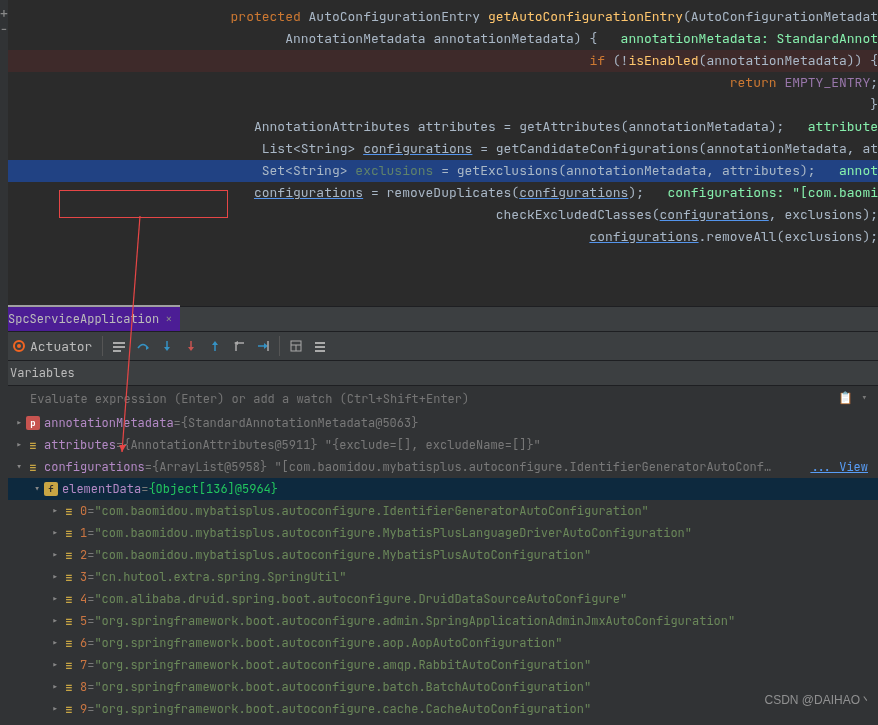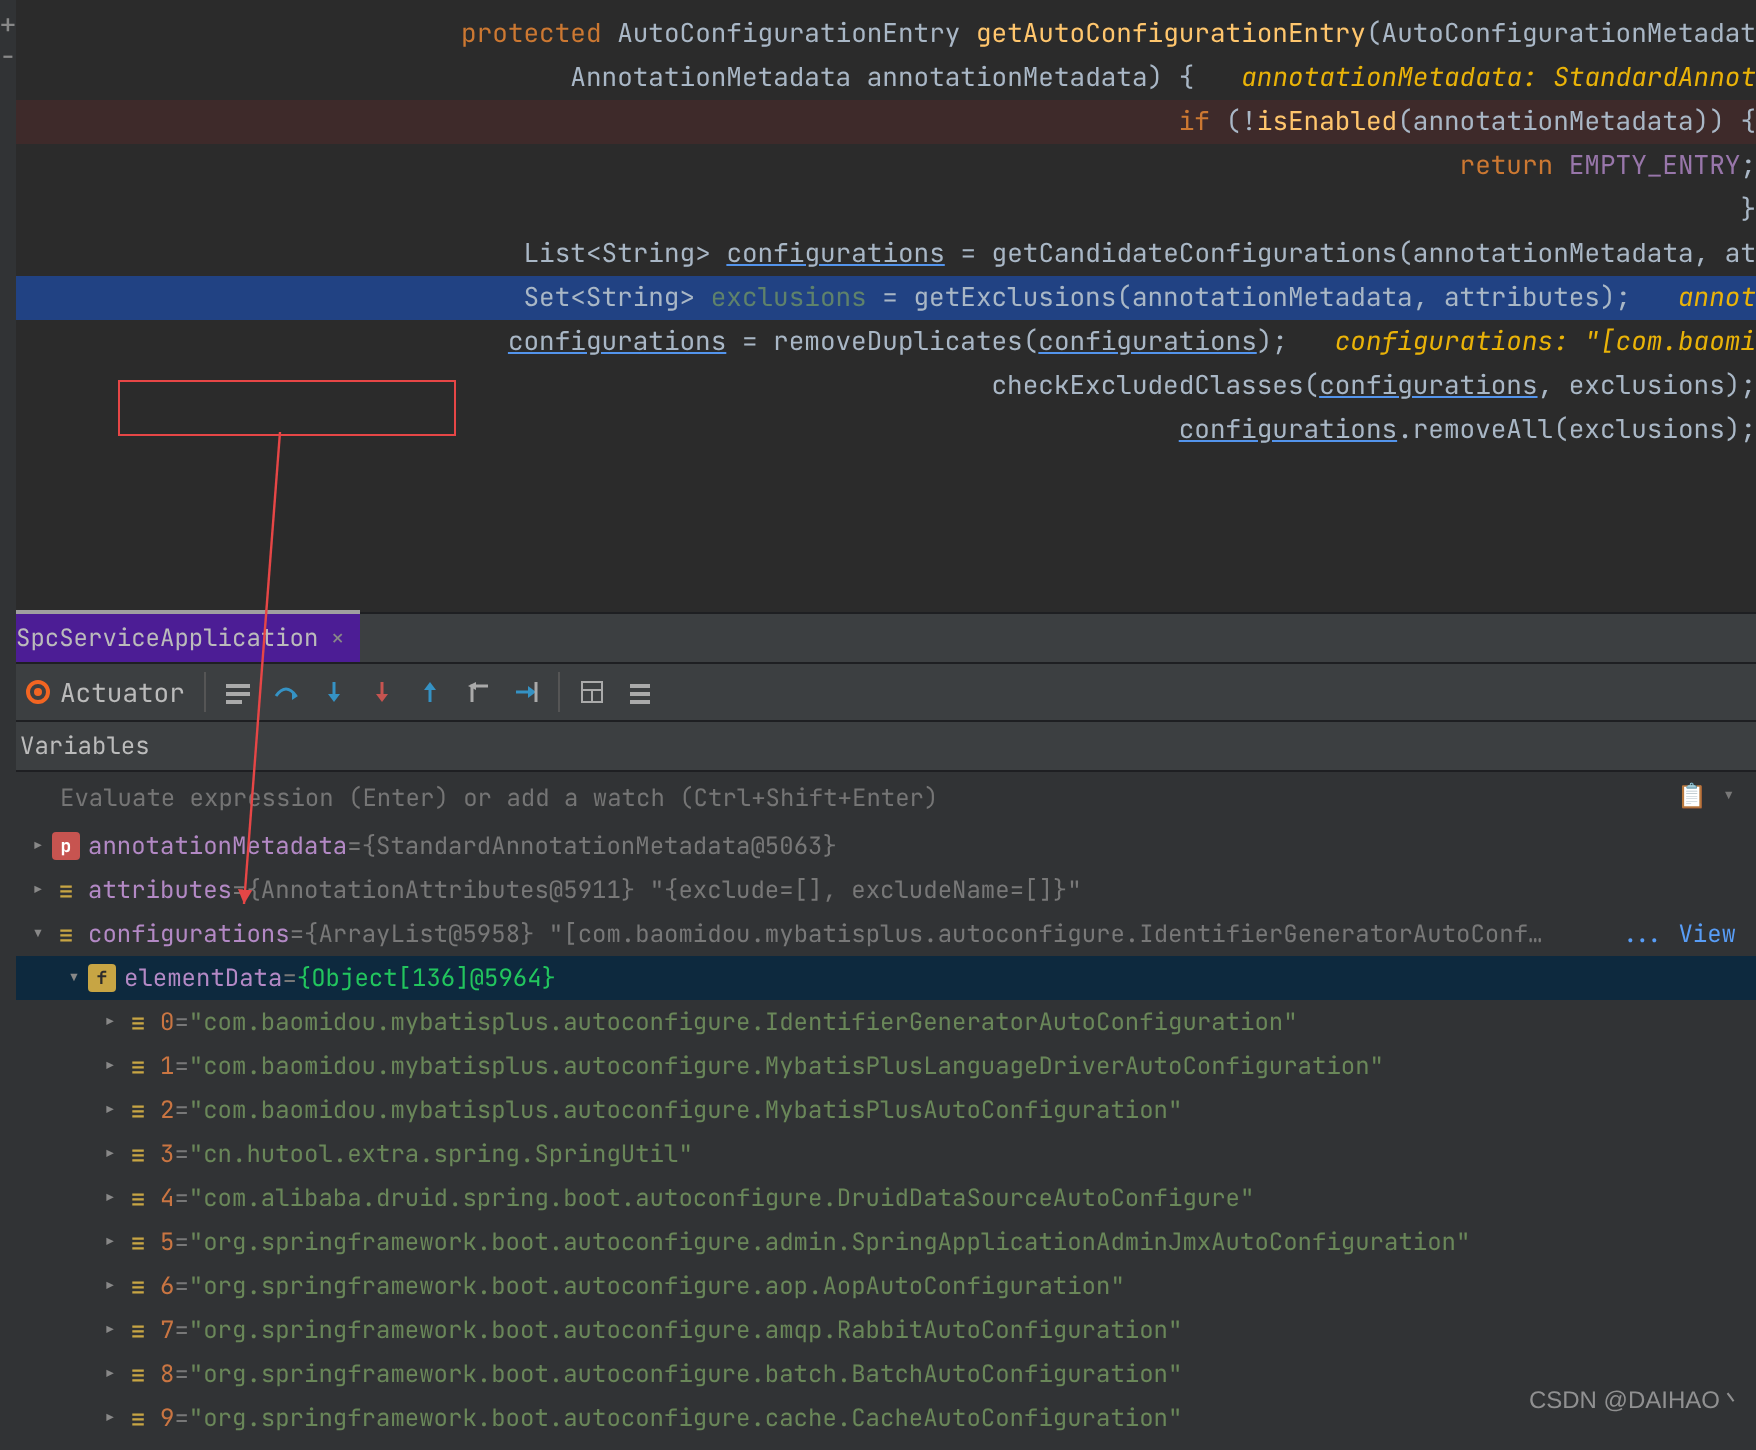--- a/index.html
+++ b/index.html
@@ -24,21 +24,21 @@
     --gray:#787878;
   }
   html,body{margin:0;padding:0;background:var(--bg);color:var(--text);
     font-family:"JetBrains Mono","Consolas",monospace;font-size:13px;
     width:878px;height:725px;overflow:hidden;position:relative}
   
   .editor{padding:6px 0 0 0;line-height:22px;height:300px;overflow:hidden;text-align:right;}
   .line{white-space:pre;padding-left:44px;position:relative}
   .kw{color:var(--kw)}
   .meth{color:#ffc66d}
-  .cmt{color:#eab308;font-style:italic}
+  .cmt{color:#86efac;}
   .fld{color:#9876aa;}
   .und{color:var(--text);text-decoration:underline;text-decoration-color:#5394ec}
   .ty{color:var(--text)}
   .hl{background:var(--hl-line)}
   
   .tabbar{background:var(--bg2);height:24px;border-top:1px solid #1e1f22;
     display:flex;align-items:flex-end;padding-left:0}
   .tab{background:#4e5254;color:#bbb;font-size:12px;padding:3px 8px 3px 8px;
     border-top:2px solid #4e5254;height:18px;display:flex;align-items:center;gap:6px}
   .tab.active{background:#4c1d95;border-top:2px solid #a0a0a0}
@@ -62,41 +62,42 @@
   .ico{width:14px;height:14px;border-radius:2px;margin-right:4px;
     display:inline-flex;align-items:center;justify-content:center;
     font-size:9px;font-weight:bold;flex-shrink:0}
   .ico-p{background:#c75450;color:#fff}
   .ico-f{background:#c7a544;color:#2b2b2b}
   .ico-field{color:#c7a544;background:none;font-size:13px}
   .vname{color:#b389c5}
   .vidx{color:#c97542}
   .vval{color:#787878}
   .vstr{color:#6a8759}
-  .vlink{color:#589df6;cursor:pointer}
+  .vlink{color:#589df6;text-decoration:underline;cursor:pointer}
   .gutter{position:absolute;left:0;top:0;width:8px;height:100%;
     background:#313335;display:flex;flex-direction:column;gap:2px;align-items:center;padding-top:4px}
   .gutter span{width:14px;height:14px}
   
   .redbox{position:absolute;border:1px solid var(--red-box);pointer-events:none}
   .arrowline{position:absolute;pointer-events:none}
   .watermark{position:absolute;right:6px;bottom:16px;color:#b0b0b0;
     font-size:12px;font-family:Arial,sans-serif;opacity:.75}
   
   svg{display:block}
 </style>
 </head>
 <body>
 
 <div class="editor">
   <div class="line"><span class="kw">protected </span><span class="ty">AutoConfigurationEntry </span><span class="meth">getAutoConfigurationEntry</span><span>(AutoConfigurationMetadat</span></div>
   <div class="line">          <span class="ty">AnnotationMetadata </span><span>annotationMetadata</span><span>) {</span><span class="cmt">   annotationMetadata: StandardAnnot</span></div>
   <div class="line" style="background:rgba(120,40,40,.25)">    <span class="kw">if </span><span>(!</span><span class="meth">isEnabled</span><span>(annotationMetadata)) {</span></div>
   <div class="line">        <span class="kw">return </span><span class="fld">EMPTY_ENTRY</span><span>;</span></div>
   <div class="line">    <span>}</span></div>
+  <div class="line">    <span class="ty">AnnotationAttributes </span><span>attributes</span><span> = getAttributes(annotationMetadata);</span><span class="cmt">   attribute</span></div>
   <div class="line">    <span class="ty">List&lt;</span><span class="ty">String</span><span>&gt; </span><span class="und">configurations</span><span> = getCandidateConfigurations(annotationMetadata, at</span></div>
   <div class="line hl">    <span class="ty">Set&lt;</span><span class="ty">String</span><span>&gt; </span><span style="color:#5f826b">exclusions</span><span> = getExclusions(annotationMetadata, </span><span style="background:#214283">attributes</span><span>);</span><span class="cmt">   annot</span></div>
   <div class="line">    <span class="und">configurations</span><span> = removeDuplicates(</span><span class="und">configurations</span><span>);</span><span class="cmt">   configurations: "[com.baomi</span></div>
   <div class="line">    <span>checkExcludedClasses(</span><span class="und">configurations</span><span>, </span><span>exclusions</span><span>);</span></div>
   <div class="line">    <span class="und">configurations</span><span>.removeAll(</span><span>exclusions</span><span>);</span></div>
 </div>
 
 <div class="redbox" style="left:59px;top:190px;width:167px;height:26px"></div>
 
 <svg class="arrowline" style="left:0;top:0" width="878" height="725">

